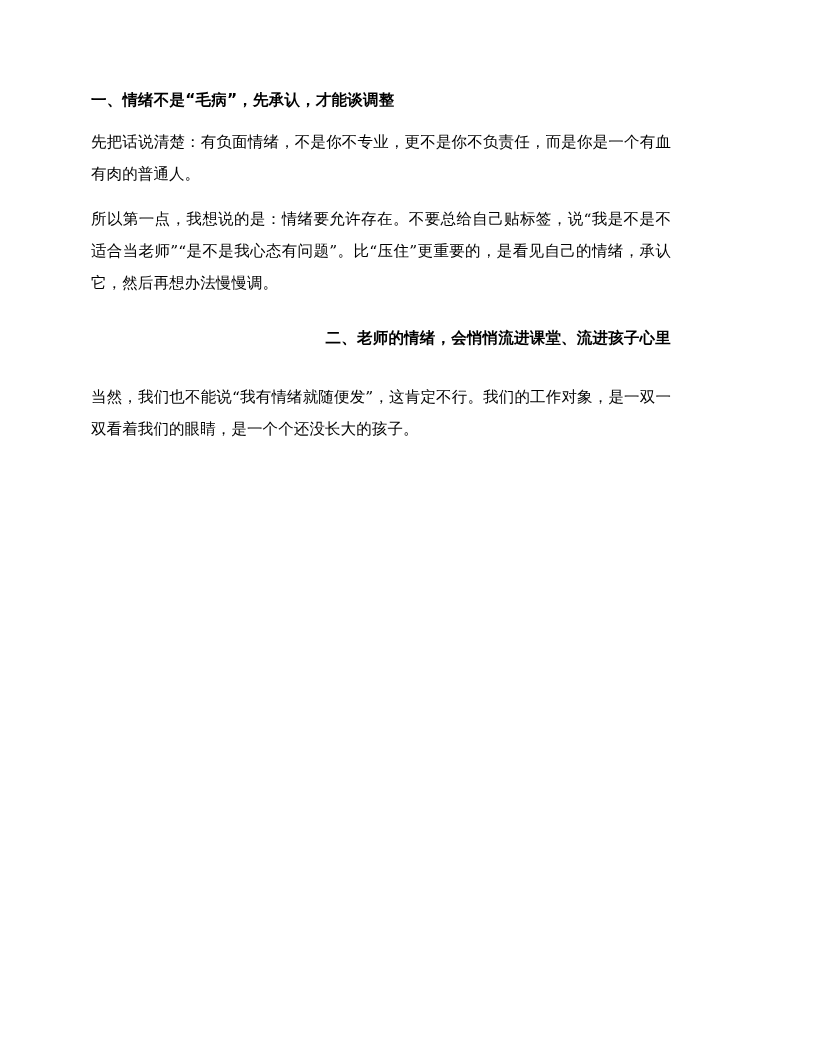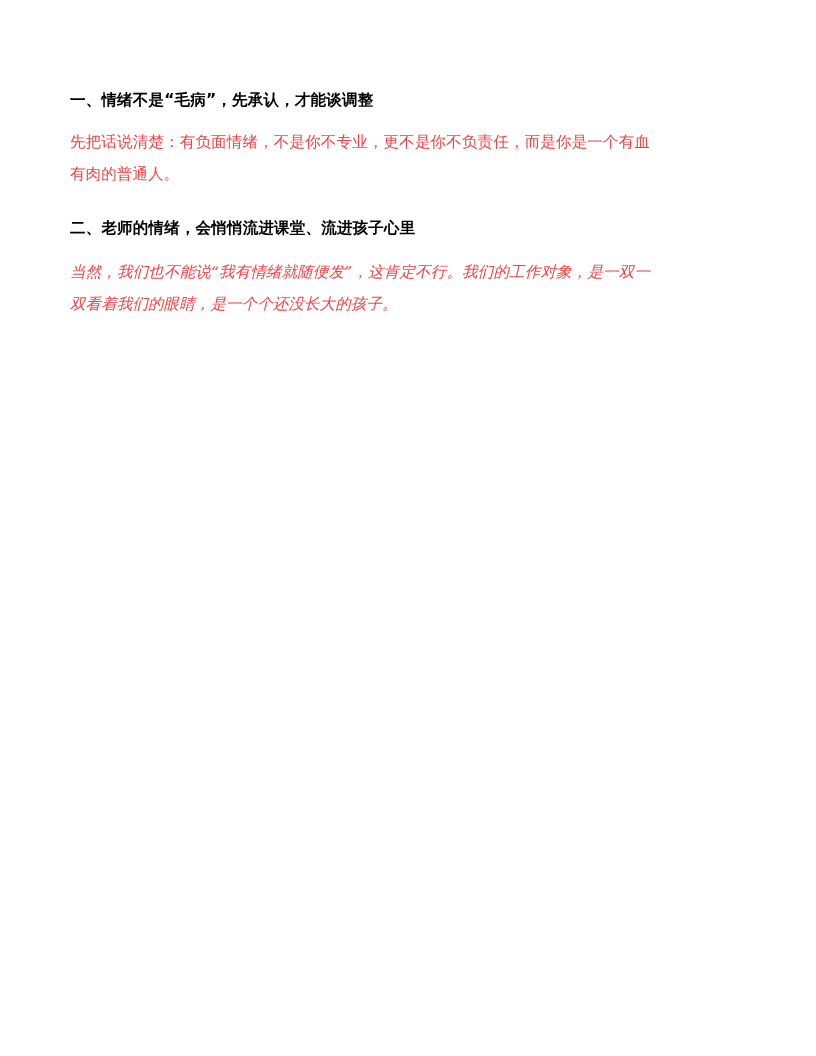--- a/index.html
+++ b/index.html
@@ -13,63 +13,64 @@
     font-family: "DejaVu Serif", "Liberation Serif", serif;
     color: #000000;
     overflow: hidden;
   }
   .page {
     position: relative;
     width: 816px;
     height: 1056px;
     background: #ffffff;
     box-sizing: border-box;
-    padding: 88px 118px 60px 70px;
+    padding: 88px 118px 60px 91px;
   }
   .doc-body {
     width: 580px;
   }
   h2.heading {
     font-family: "DejaVu Sans", "Liberation Sans", sans-serif;
     font-size: 15.5px;
     font-weight: bold;
     line-height: 1.6;
     margin: 0 0 14px 0;
     letter-spacing: 0.2px;
     color: #000;
   }
   h2.heading.second {
     margin-top: 26px;
-    margin-bottom: 16px;
+    margin-bottom: 32px;
+    text-align: right;
   }
   p.para {
     font-size: 15.5px;
     line-height: 2.05;
     margin: 0 0 14px 0;
     text-align: justify;
     text-justify: inter-ideograph;
     letter-spacing: 0.1px;
-    color: #ef4444;
+    color: #000000;
   }
   p.para:last-child {
     margin-bottom: 0;
-    font-style: italic;
   }
 </style>
 </head>
 <body>
 
 <div class="page">
   <div class="doc-body">
 
     <h2 class="heading">一、情绪不是“毛病”，先承认，才能谈调整</h2>
 
     <p class="para">先把话说清楚：有负面情绪，不是你不专业，更不是你不负责任，而是你是一个有血有肉的普通人。</p>
 
 
 
+    <p class="para">所以第一点，我想说的是：情绪要允许存在。不要总给自己贴标签，说“我是不是不适合当老师”“是不是我心态有问题”。比“压住”更重要的，是看见自己的情绪，承认它，然后再想办法慢慢调。</p>
 
     <h2 class="heading second">二、老师的情绪，会悄悄流进课堂、流进孩子心里</h2>
 
     <p class="para">当然，我们也不能说“我有情绪就随便发”，这肯定不行。我们的工作对象，是一双一双看着我们的眼睛，是一个个还没长大的孩子。</p>
 
   </div>
 </div>
 
 </body></html>

